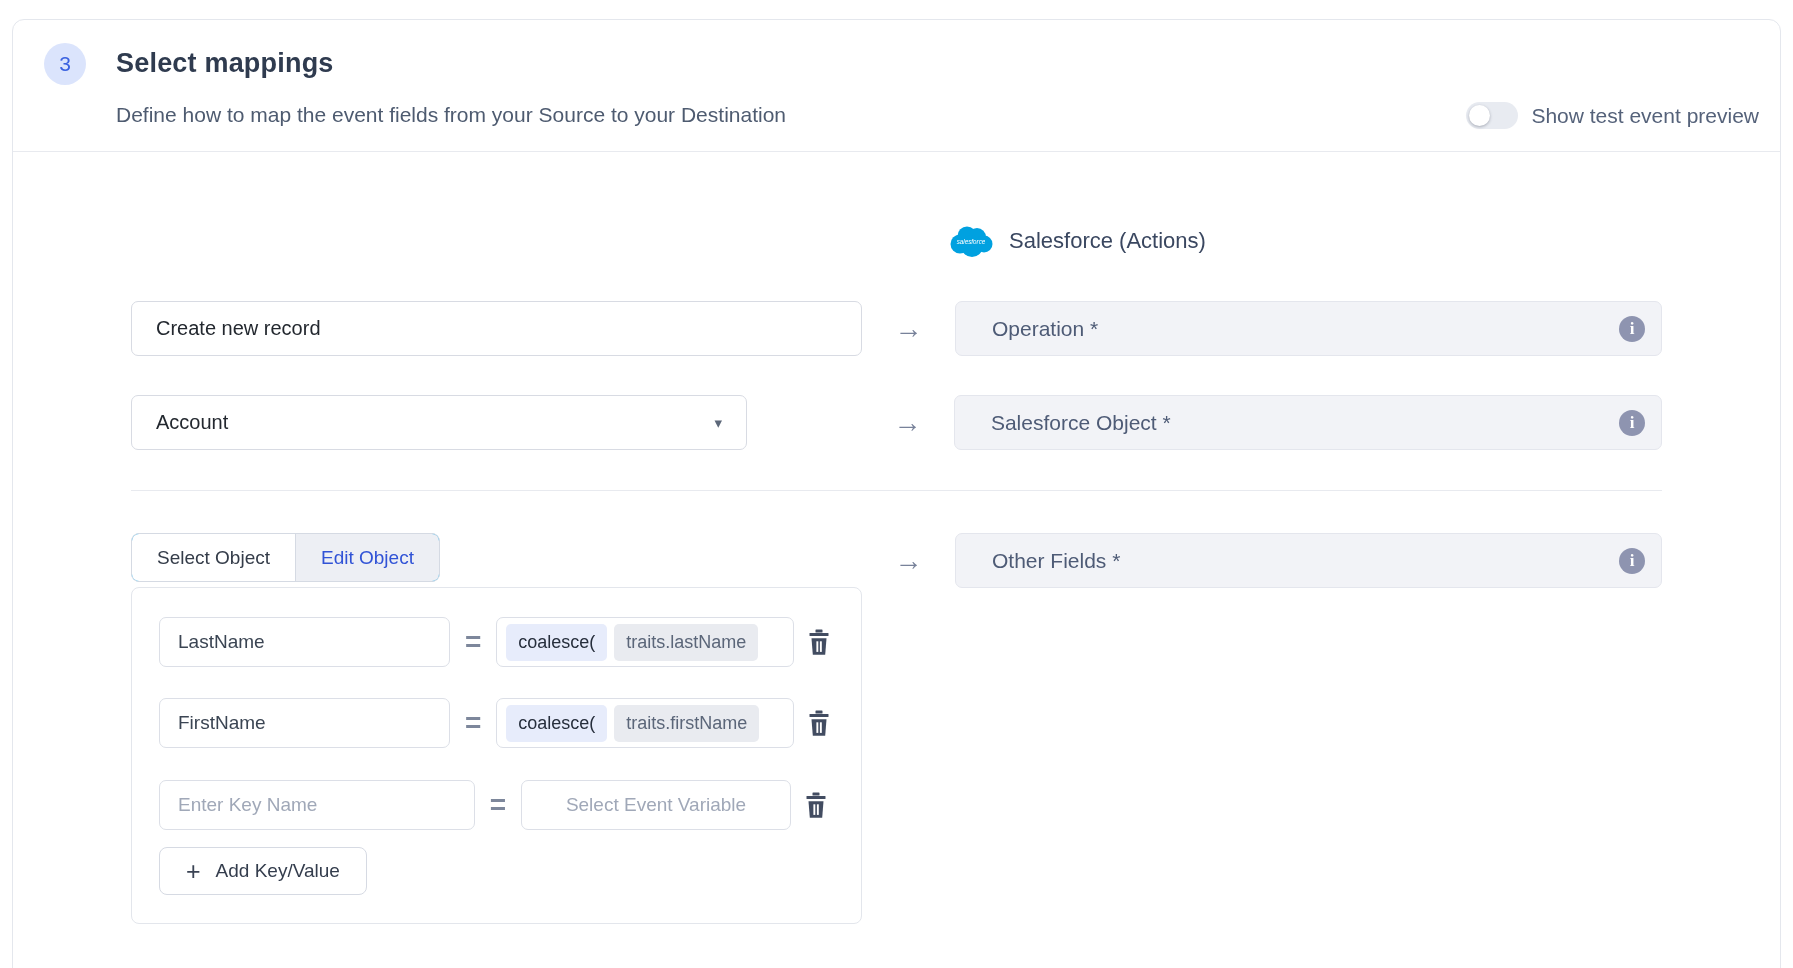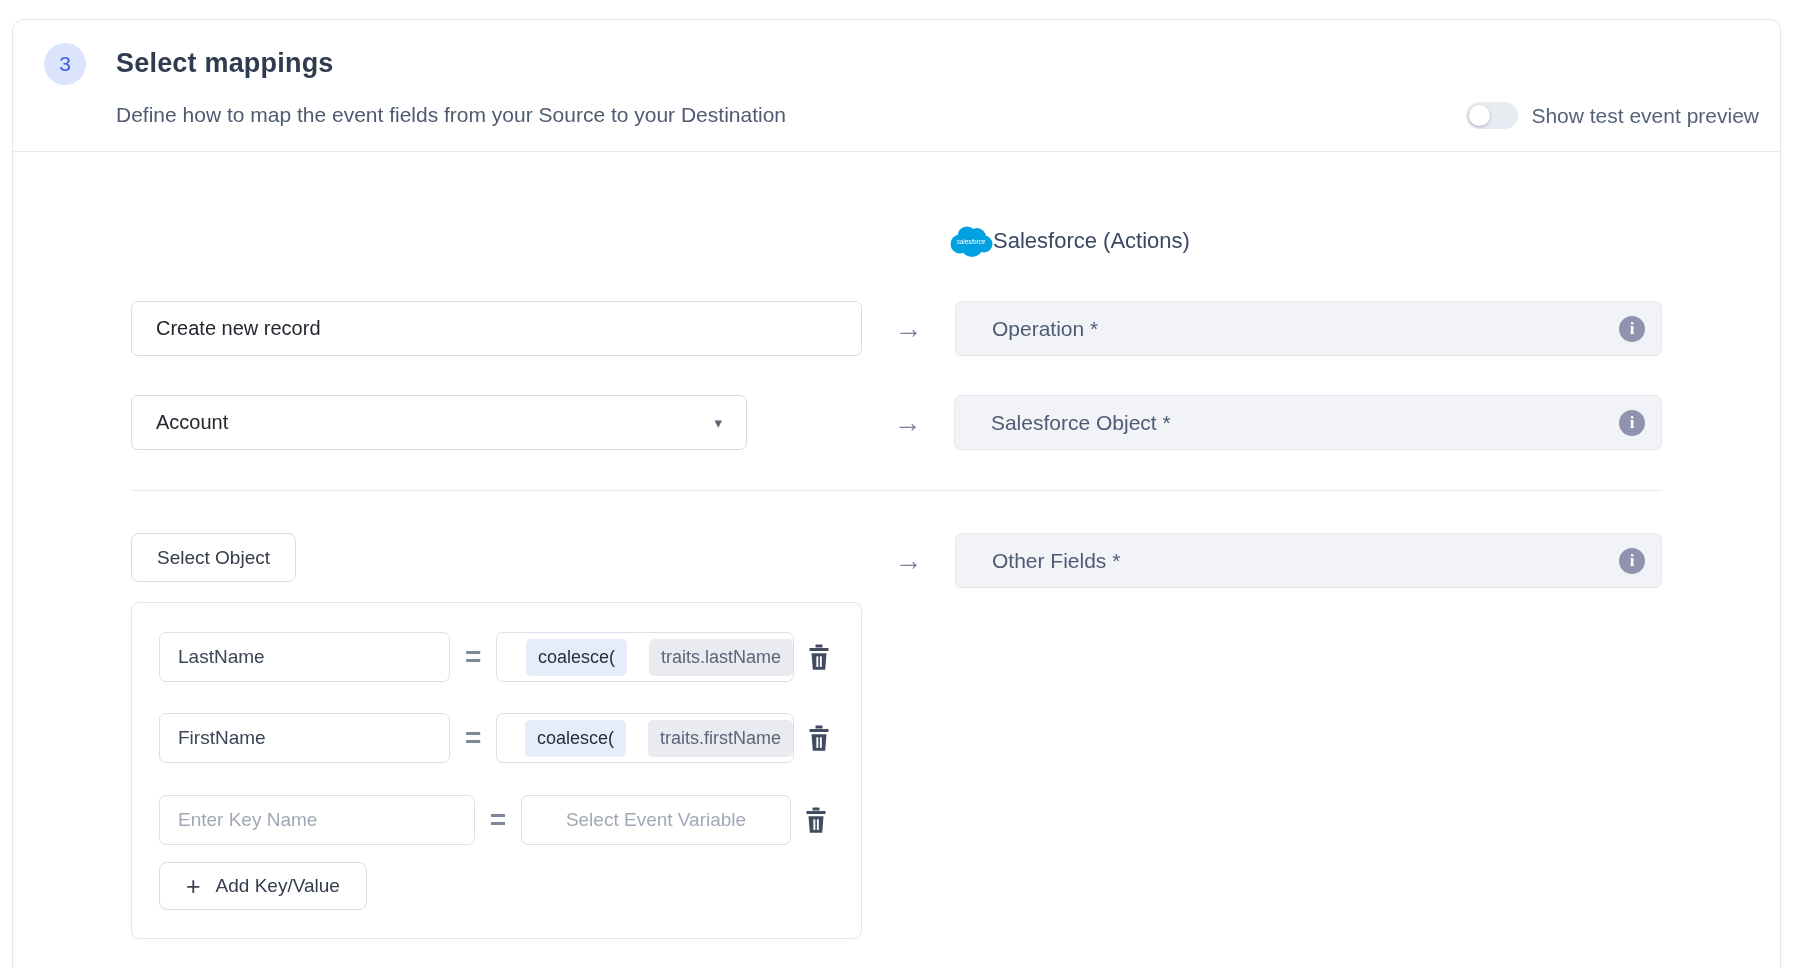--- a/index.html
+++ b/index.html
@@ -23,21 +23,21 @@
             position:relative; cursor:pointer; }
   .toggle .knob { position:absolute; left:3px; top:3px; width:21px; height:21px;
                   border-radius:50%; background:#fff;
                   box-shadow:0 1px 3px rgba(40,50,70,.35); }
   .toggle-label { font-size:21px; color:#55627a; }
 
   
   .card-body { padding:0 118px; }
 
   .dest-header { margin-top:72px; margin-left:818px; height:34px;
-                 display:flex; align-items:center; }
+                 display:flex; align-items:center; gap:16px; }
   .dest-name { font-size:22px; color:#3a4760; font-weight:500; }
 
   .map-row { display:flex; align-items:flex-start; margin-top:39px; }
   .map-row.first { margin-top:43px; }
   .left-cell { width:731px; }
   .text-input { width:731px; height:55px; border:1px solid #d8dbe3; border-radius:7px;
                 background:#fff; font-size:20px; color:#23282f; padding:0 24px;
                 font-family:"Liberation Sans", sans-serif; outline:none; }
   .select-like { width:616px; height:55px; border:1px solid #d8dbe3; border-radius:7px;
                  background:#fff; display:flex; align-items:center;
@@ -52,39 +52,39 @@
   .dest-field .label { font-size:21px; color:#4e5b76; }
   .info-icon { width:26px; height:26px; border-radius:50%; background:#8e94b0;
                color:#fff; font-size:17px; font-weight:700;
                font-family:"Liberation Serif", serif;
                display:flex; align-items:center; justify-content:center; cursor:pointer; }
 
   .divider { border:none; border-top:1px solid #e8eaef; margin-top:40px; }
 
   .row3 { display:flex; align-items:flex-start; margin-top:42px; }
   .tabs { display:inline-flex; height:49px; border:1px solid #d5dae3;
-          border-radius:8px; overflow:hidden; background:#0ea5e9;flex-direction:column; }
+          border-radius:8px; overflow:hidden; background:#0ea5e9; }
   .tab { padding:0 25px; line-height:47px; font-size:19px; font-weight:500;
          color:#343c49; background:#fff; cursor:pointer; white-space:nowrap; }
   .tab.active { background:#edeff4; color:#3153d6; border-left:1px solid #d5dae3; }
 
-  .kv-panel { margin-top:20px; width:731px; border:1px solid #e3e6ec;
+  .kv-panel { margin-top:5px; width:731px; border:1px solid #e3e6ec;
               border-radius:8px; background:#fff; padding:29px 30px 28px 27px; }
   .kv-row { display:flex; align-items:center; height:50px; margin-top:31px; }
   .kv-row.first { margin-top:0; }
   .kv-row.third { margin-top:32px; }
   .key-input { width:316px; height:50px; border:1px solid #dcdfe7; border-radius:7px;
                font-size:19px; color:#3b4553; padding:0 18px; outline:none;
                font-family:"Liberation Sans", sans-serif; background:#fff; }
   .key-input::placeholder, .value-input::placeholder { color:#a0a8b8; opacity:1; }
   .equals { width:46px; text-align:center; font-size:28px; font-weight:700;
             color:#7d879b; flex-shrink:0; }
   .value-box { width:326px; height:50px; border:1px solid #dcdfe7; border-radius:7px;
-               background:#fff; display:flex; align-items:center; gap:22px;
-               padding-left:9px; overflow:hidden; white-space:nowrap; cursor:pointer;justify-content:flex-end; }
+               background:#fff; display:flex; align-items:center; gap:7px;
+               padding-left:9px; overflow:hidden; white-space:nowrap; cursor:pointer; }
   .value-input { width:270px; height:50px; border:1px solid #dcdfe7; border-radius:7px;
                  font-size:19px; color:#3b4553; padding:0 16px; outline:none;
                  font-family:"Liberation Sans", sans-serif; background:#fff;text-align:center; }
   .chip { font-size:18px; padding:8px 12px; border-radius:5px; flex-shrink:0; }
   .chip.func { background:#e7ecfb; color:#262e3c; }
   .chip.var  { background:#e9ebf0; color:#5b6679; }
   .trash-btn { margin-left:13px; background:none; border:none; cursor:pointer;
                color:#424c61; padding:0; line-height:0; }
   .add-btn { margin-top:17px; height:48px; display:inline-flex; align-items:center;
              gap:15px; padding:0 26px; background:#fff; border:1px solid #d6dae3;

